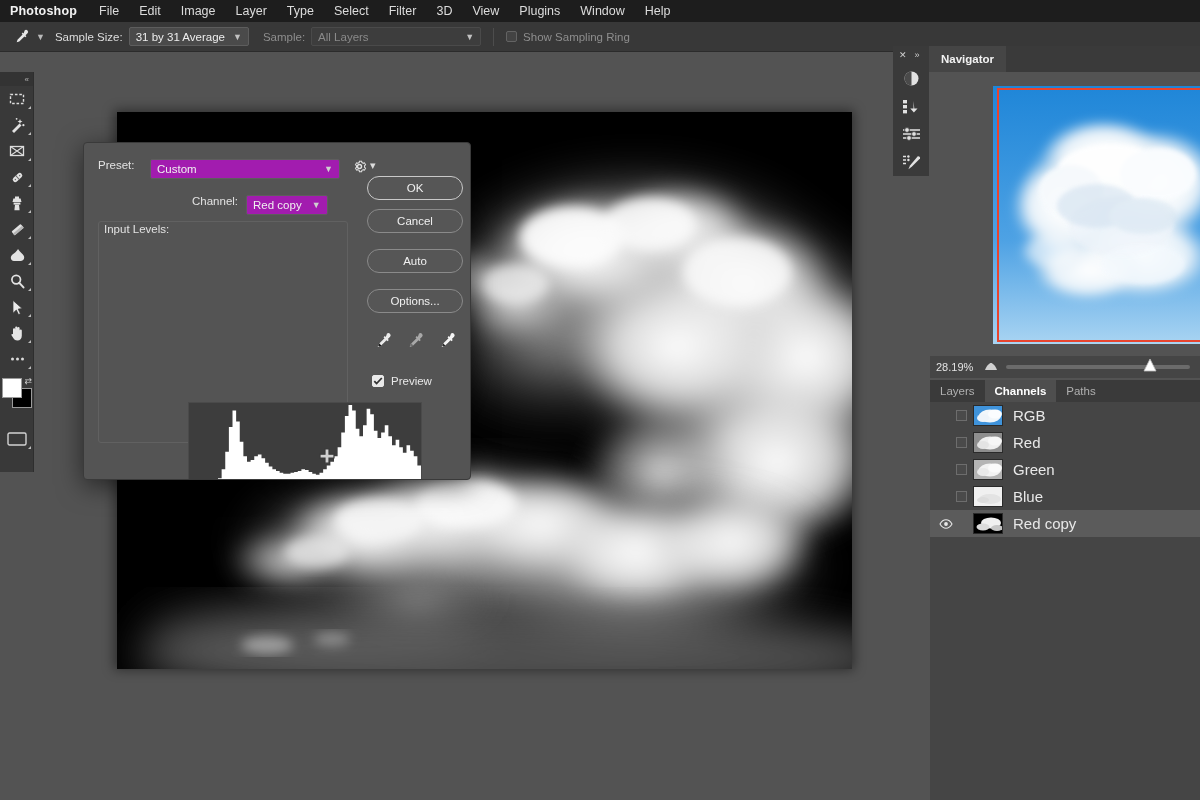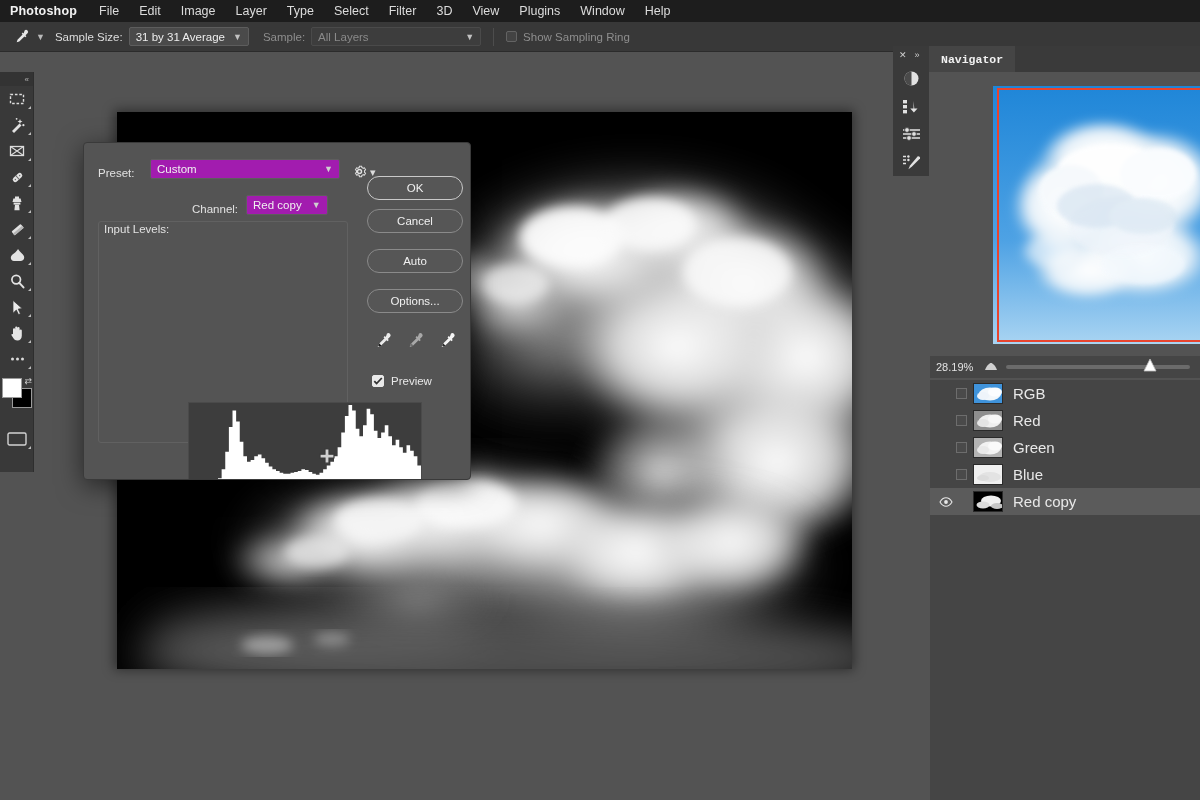--- a/index.html
+++ b/index.html
@@ -72,21 +72,21 @@
     position:absolute; left:83px; top:142px; width:388px; height:338px;
     background:#545454; border:1px solid #3a3a3a; border-radius:4px;
     box-shadow:0 6px 26px rgba(0,0,0,.55);
     overflow:hidden;
   }
   #levels .titlebar {
     height:22px; background:#2b2b2b; display:flex; align-items:center; justify-content:center;
     font-size:12px; color:#e4e4e4; border-bottom:1px solid #1f1f1f;
   }
   .lv-body { position:relative; width:100%; height:316px; }
-  .lv-row { display:flex; align-items:flex-end; }
+  .lv-row { display:flex; align-items:flex-start; }
   .lv-lab { font-size:11.5px; color:#e2e2e2; }
   .lv-dd {
     background:#a21caf; border:1px solid #5e5e5e; border-radius:2px; height:20px;
     display:flex; align-items:center; justify-content:space-between; padding:0 6px;
     font-size:11.5px; color:#f0f0f0;
   }
   .lv-dd .cv { font-size:9px; color:#cfcfcf; margin-left:10px;}
   .gear { width:15px;height:15px; }
 
   .btn {
@@ -111,21 +111,21 @@
   .chk.on { background:#e9e9e9; border-color:#e9e9e9; }
 
   
   #rightDock { position:absolute; left:893px; top:46px; width:307px; height:754px; }
   #iconCol { position:absolute; left:0; top:0; width:36px; height:130px; background:#3a3a3a; }
   #iconColHead { height:18px; display:flex; align-items:center; gap:8px; padding-left:6px; font-size:9px; color:#cfcfcf;}
   .pico { width:36px; height:28px; display:flex; align-items:center; justify-content:center;}
 
   #navPanel { position:absolute; left:36px; top:0; width:271px; background:#454545; }
   .panel-tabs { height:26px; display:flex; align-items:flex-end; background:#3a3a3a;}
-  .ptab { height:26px; padding:0 12px; display:flex; align-items:center; font-size:11.5px; color:#b8b8b8;font-family:Liberation Mono, monospace;}
+  .ptab { height:26px; padding:0 12px; display:flex; align-items:center; font-size:11.5px; color:#b8b8b8;}
   .ptab.active { background:#454545; color:#f2f2f2; font-weight:bold; }
 
   #navPreview { position:absolute; left:92px; top:41px; width:308px; height:262px; overflow:hidden; }
   #navRedFrame { position:absolute; left:997px; top:88px; width:205px; height:254px;
       border:2px solid #e8442e; pointer-events:none; }
 
   #zoomRow { position:absolute; left:930px; top:356px; width:270px; height:22px;
       display:flex; align-items:center; background:#454545; }
   .zoomtxt { font-size:11px; color:#e3e3e3; width:54px; padding-left:6px;}
   .zs-track { position:relative; flex:1; height:4px; background:#6b6b6b; border-radius:2px; margin-right:10px;}
@@ -572,20 +572,31 @@
   <div class="zs-track">
     <div class="zs-knob" id="zoomKnob" style="left: calc(78% - 7px);">
       <svg width="14" height="13" viewBox="0 0 14 13">
           <path d="M7 0l6 12H1z" fill="#fff" stroke="#bdbdbd" stroke-width=".8"></path>
         </svg>
     </div>
   </div>
 </div>
 
 <div id="chPanel">
+  <div class="ch-tabs">
+    <div class="ch-tab">
+        <span>Layers</span>
+      </div>
+    <div class="ch-tab active">
+        <span>Channels</span>
+      </div>
+    <div class="ch-tab">
+        <span>Paths</span>
+      </div>
+  </div>
 
   <div class="ch-row">
     <div class="ch-eye"></div>
     <div class="ch-box"></div>
     <div class="ch-thumb">
       <svg width="30" height="21" viewBox="0 0 30 21">
           <rect width="30" height="21" fill="#3f93db"></rect>
         <ellipse cx="16" cy="10" rx="11" ry="6.5" fill="#f2f7fb"></ellipse>
           <ellipse cx="9" cy="12" rx="6" ry="4" fill="#eef4fa"></ellipse>
         <ellipse cx="21" cy="8" rx="7" ry="4.5" fill="#fbfdff"></ellipse>

